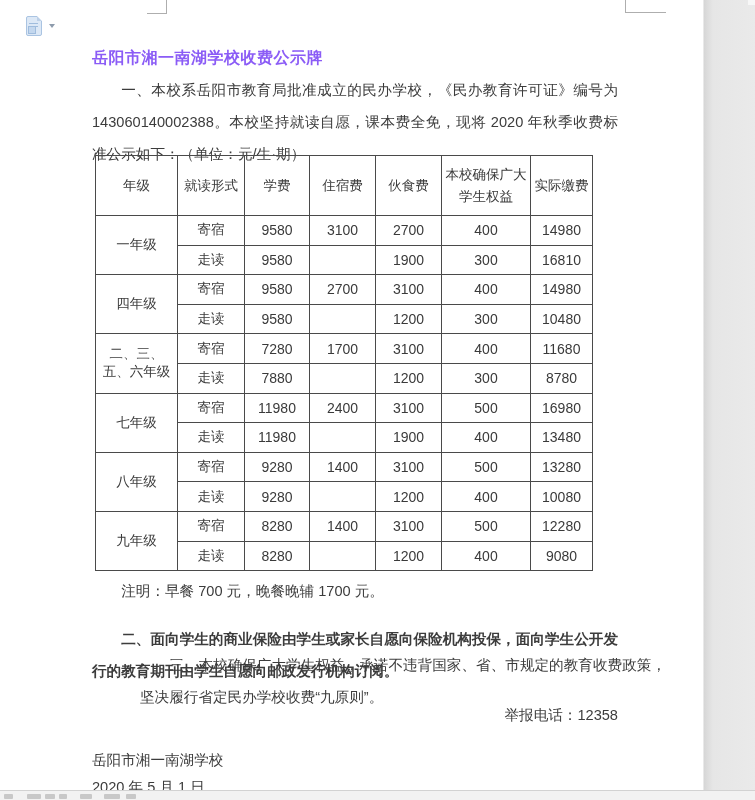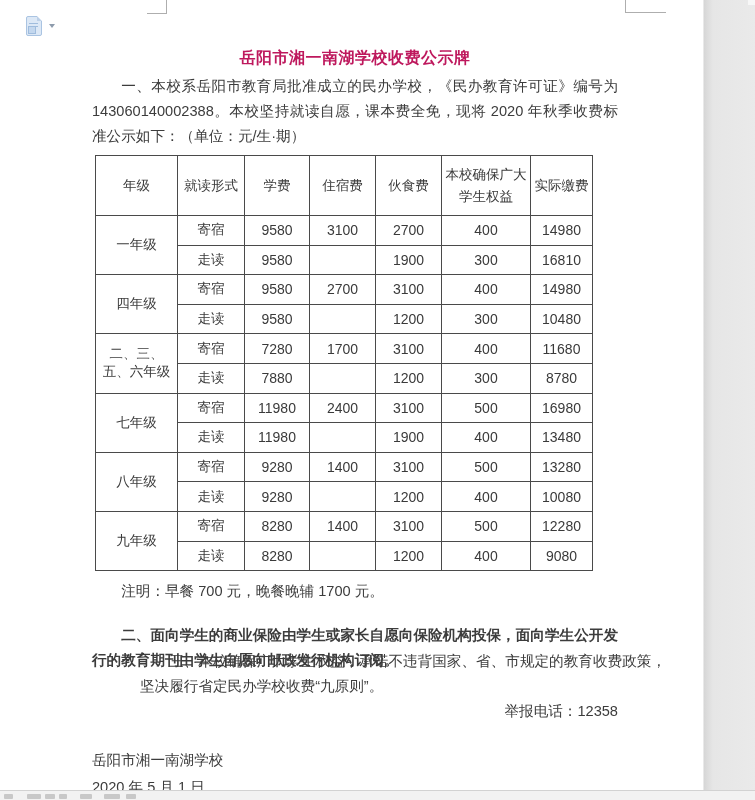--- a/index.html
+++ b/index.html
@@ -41,25 +41,25 @@
   .paste-caret{
     position:absolute;left:27px;top:10px;width:0;height:0;
     border-left:3px solid transparent;border-right:3px solid transparent;
     border-top:4px solid #8d9bac;
   }
   
   .crop{position:absolute;background:#aeaeae;}
   
   .tx{position:absolute;left:92px;width:526px;}
   .doc-title{
-    top:48px;text-align:center;font-size:16px;font-weight:bold;color:#be185d;
+    top:48px;text-align:left;font-size:16px;font-weight:bold;color:#8b5cf6;
     letter-spacing:.5px;
   }
   .para{
-    font-size:14.6px;line-height:25px;text-align:justify;text-indent:2em;color:#3c3c3c;
+    font-size:14.6px;line-height:32px;text-align:justify;text-indent:2em;color:#3c3c3c;
   }
   .p-intro{top:74px;}
   .p-note{top:579px;line-height:24px;}
   .p-insurance{top:623px;font-weight:bold;}
   .p-commitment{top:649px;margin-left:48px;}
   .p-hotline{top:699px;text-align:right;}
   .sig{position:absolute;left:92px;width:526px;font-size:14.6px;color:#3c3c3c;}
   .sig-school{top:751px;padding-right:20px;box-sizing:border-box;}
   .sig-date{top:778px;padding-right:28px;box-sizing:border-box;}
   

